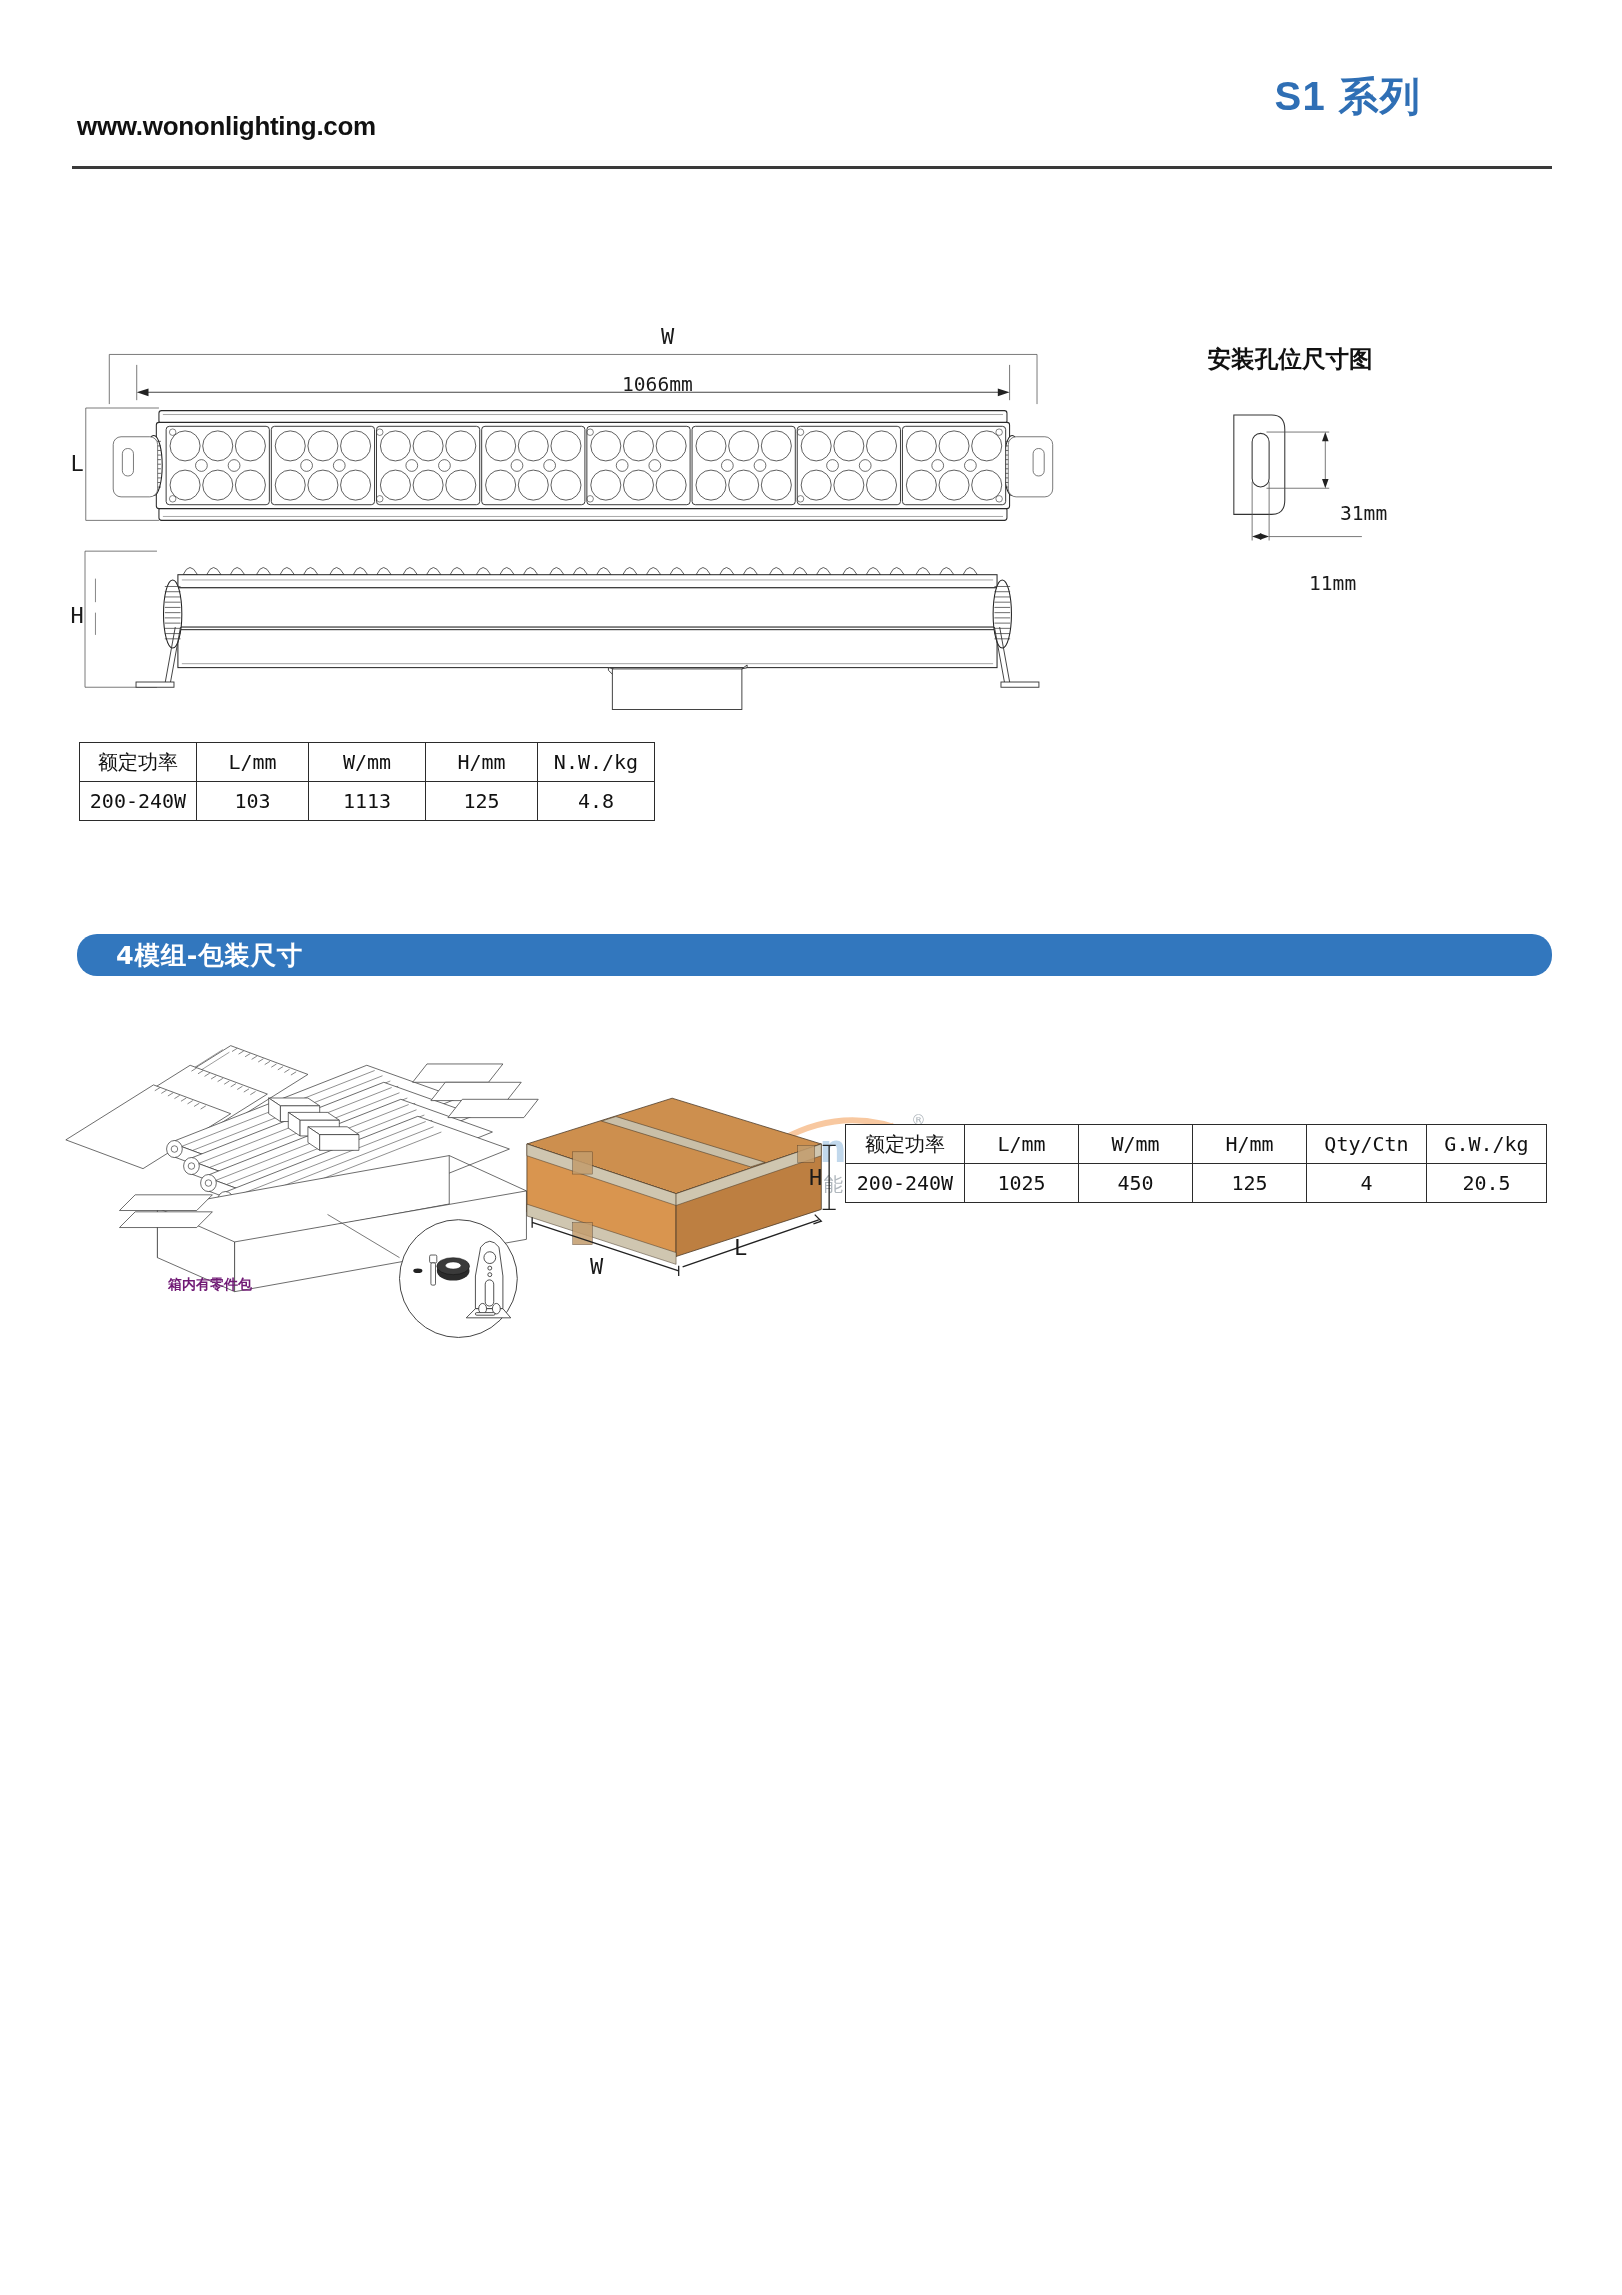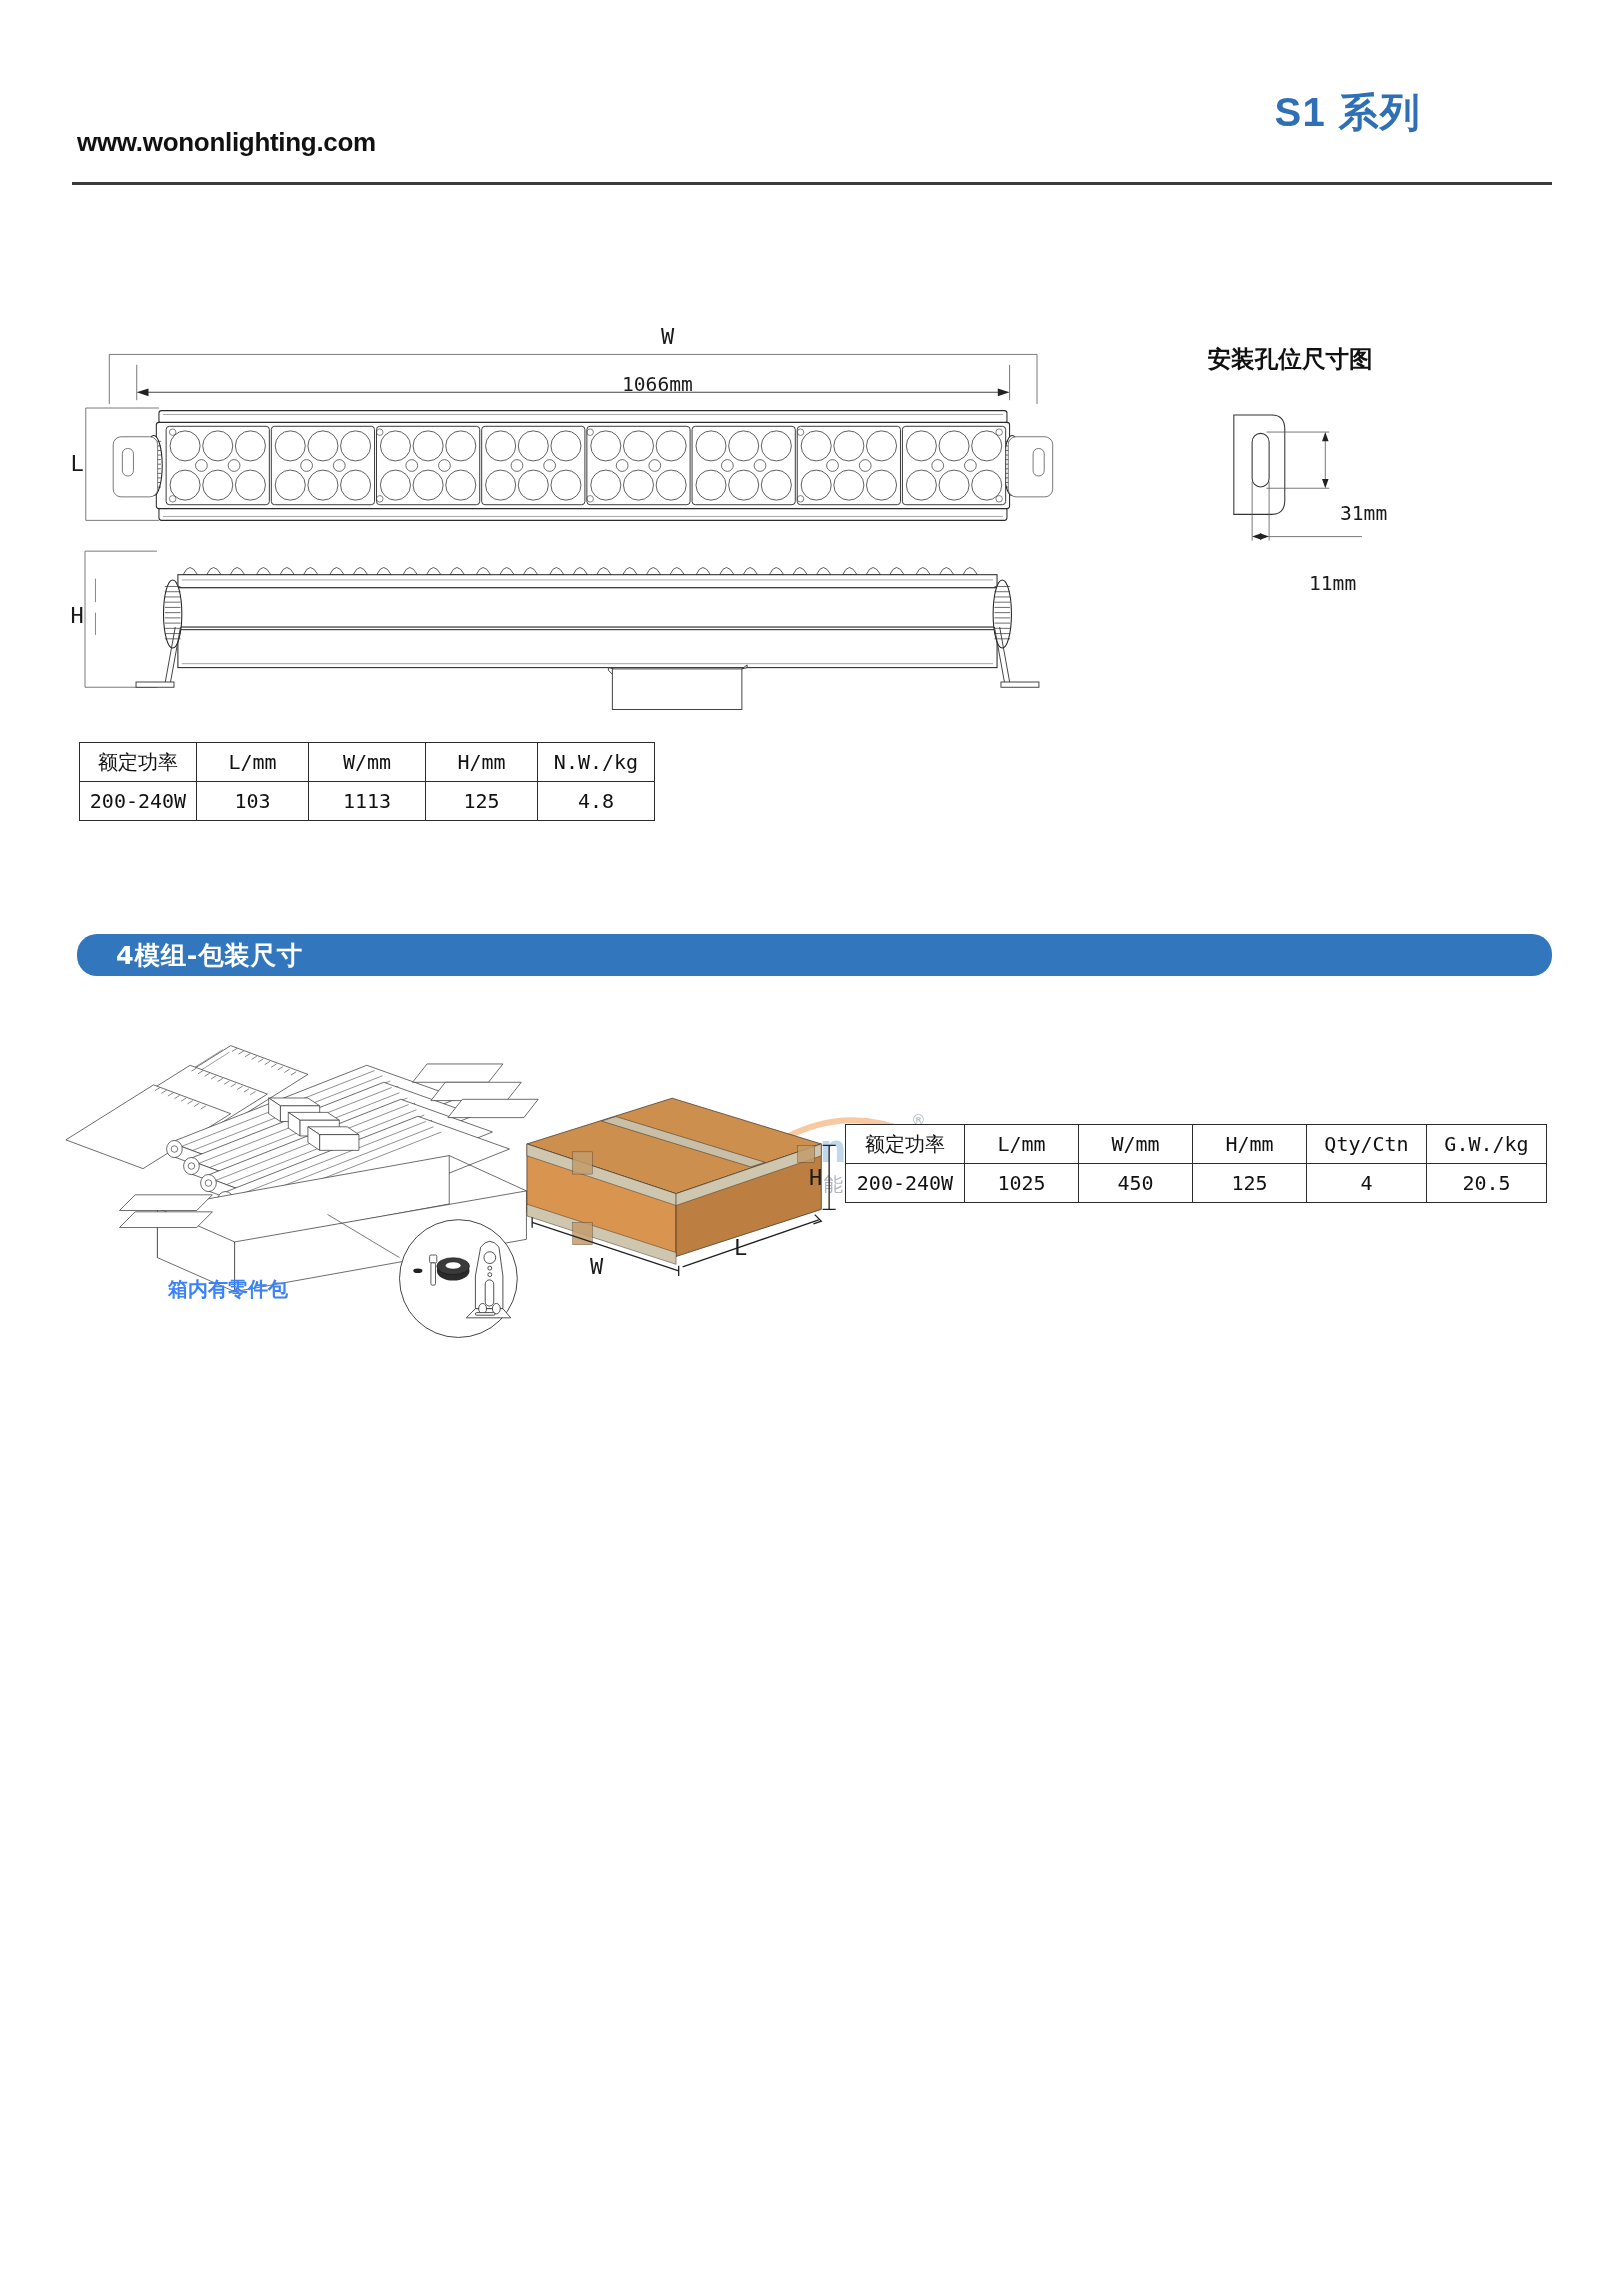--- a/index.html
+++ b/index.html
@@ -5,21 +5,21 @@
 <style>
   html,body{margin:0;padding:0;background:#ffffff;}
   body{
     width:1623px;height:2295px;
     font-family:"Liberation Sans","DejaVu Sans",sans-serif;
     color:#1a1a1a;position:relative;overflow:hidden;
   }
   .page{position:absolute;inset:0;}
 
   
-  .header{position:absolute;left:0;top:16px;width:1493px;height:196px;}
+  .header{position:absolute;left:0;top:0;width:1493px;height:196px;}
   .site-url{
     position:absolute;left:77px;top:111px;
     font-size:26px;font-weight:700;letter-spacing:-0.3px;color:#111;
   }
   .series-title{
     position:absolute;right:72px;top:69px;
     font-size:40px;font-weight:700;color:#2f6fb5;letter-spacing:1.3px;
   }
   .header-rule{
     position:absolute;left:72px;top:166px;width:1480px;height:3.3px;
@@ -66,21 +66,21 @@
 
   
   .mount-title{
     position:absolute;font-size:23.6px;font-weight:700;color:#111;
     font-family:"DejaVu Sans","Liberation Sans",sans-serif;
     white-space:nowrap;
   }
 
   
   .callout-text{
-    position:absolute;font-size:20px;font-weight:700;color:#3b82f6;
+    position:absolute;font-size:14px;font-weight:700;color:#701a75;
     font-family:Liberation Mono, monospace;
     white-space:nowrap;
   }
 
   
   .watermark{
     position:absolute;left:703px;top:1099px;
     width:275px;height:118px;opacity:.55;pointer-events:none;
   }
 

